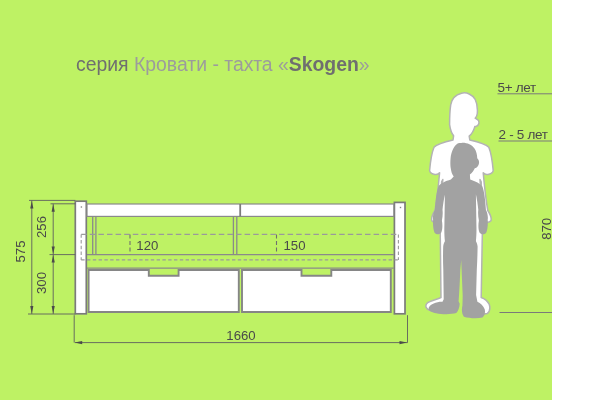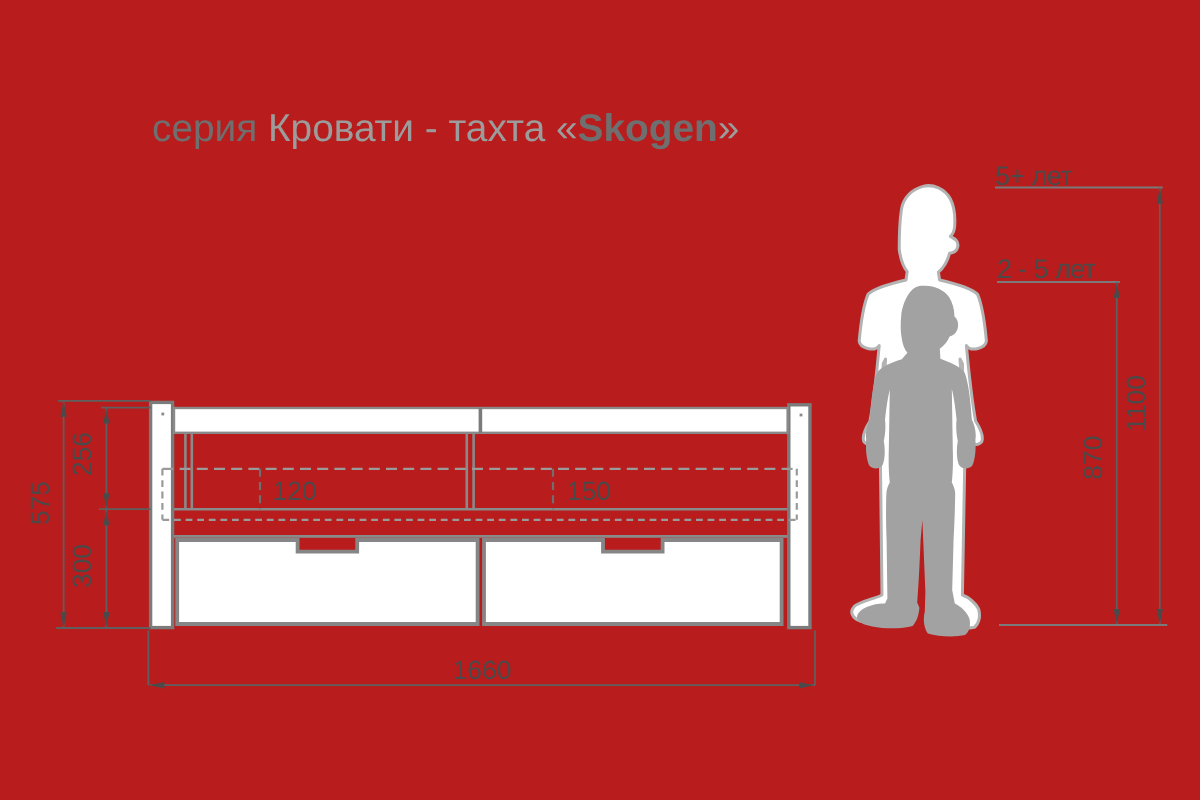--- a/index.html
+++ b/index.html
@@ -1,16 +1,16 @@
 <!DOCTYPE html>
 <html><head>
 <meta charset="utf-8">
 <style>
   html,body{margin:0;padding:0;background:#ffffff;}
-  .page{position:relative;width:600px;height:400px;background:#b91c1c;overflow:hidden;
+  .page{position:relative;width:552px;height:400px;background:#bef264;overflow:hidden;
         font-family:"Liberation Sans",sans-serif;}
   svg text{font-family:"Liberation Sans",sans-serif;}
 </style>
 </head>
 <body>
 <div class="page">
 <svg width="600" height="400" viewBox="0 0 600 400">
 
   <g>
     <text x="76" y="70.5" font-size="19.4" fill="#9c9c9c"><tspan fill="#6f6f6f">серия</tspan> Кровати - тахта «<tspan fill="#6f6f6f" font-weight="bold">Skogen</tspan>»</text>

